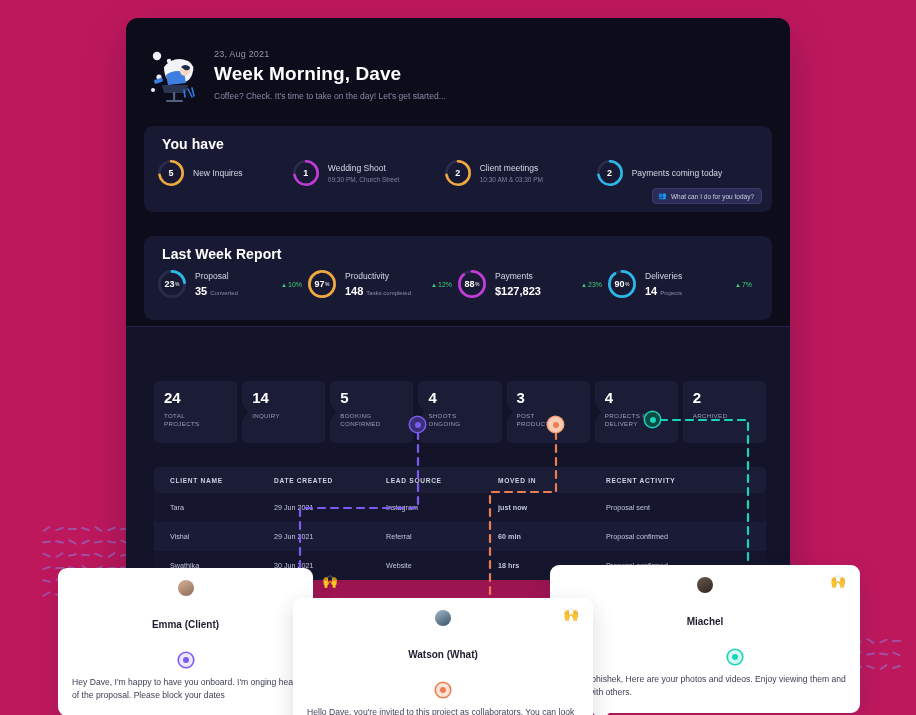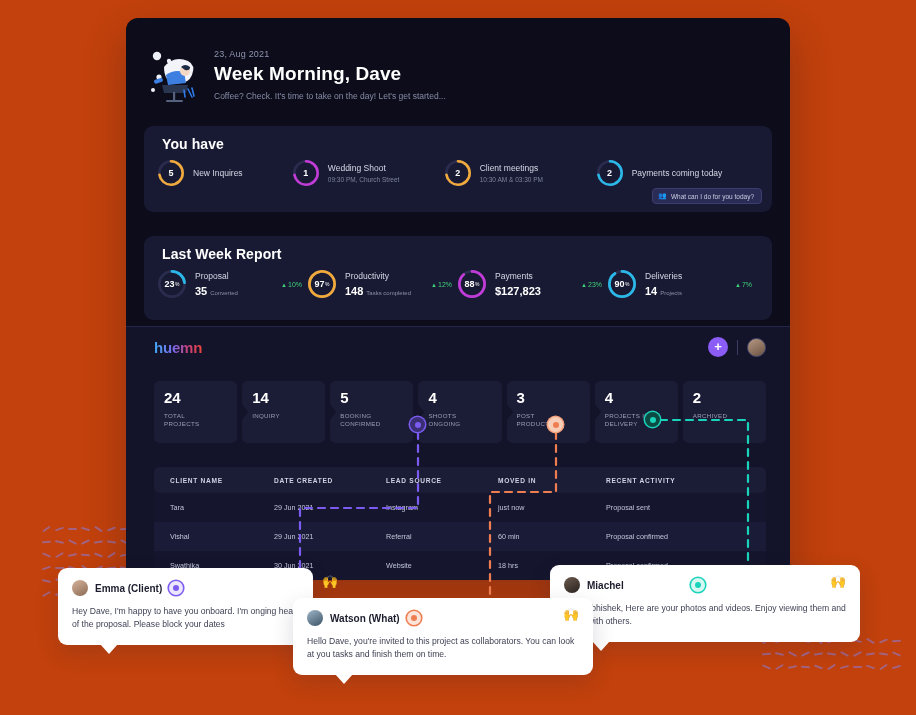--- a/index.html
+++ b/index.html
@@ -2,21 +2,21 @@
 <html><head>
 <meta charset="utf-8">
 <style>
   * { box-sizing: border-box; margin: 0; padding: 0; }
   html, body {
     width: 916px; height: 715px;
     background: #ffffff;
     font-family: "Liberation Sans", sans-serif;
     overflow: hidden;
   }
-  #stage { position: relative; width: 916px; height: 715px; background:#c2410c; }
+  #stage { position: relative; width: 916px; height: 715px; background:#be185d; }
 
   
   .dashfield { position:absolute; pointer-events:none; }
   .dashfield span {
     position:absolute; width:9px; height:2px; background:#8a7fe0;
     border-radius:1px; opacity:.55;
   }
 
   
   .window {
@@ -122,21 +122,21 @@
     display:flex; background:#1b1c35; border-radius:5px; height:26px; align-items:center;
   }
   .tbl-head div { font-size:6.6px; font-weight:bold; color:#cfd2e4; letter-spacing:.7px; }
   .trow { display:flex; height:29px; align-items:center;justify-content:center; }
   .trow:nth-child(odd)  { background:#15162d; }
   .trow:nth-child(even) { background:#1a1b36; }
   .trow div { font-size:7.2px; color:#c2c6da; }
   .c1 { flex:0 0 120px; padding-left:16px; }
   .c2 { flex:0 0 112px; }
   .c3 { flex:0 0 112px; }
-  .c4 { flex:0 0 108px; }
+  .c4 { flex:0 0 108px;font-weight:bold; }
   .c5 { flex:1; }
 
   
   .connectors { position:absolute; left:0; top:0; width:916px; height:715px; pointer-events:none; }
 
   .node { position:absolute; width:15px; height:15px; border-radius:50%; display:flex; align-items:center; justify-content:center; }
   .node i { display:block; width:6px; height:6px; border-radius:50%; }
   .node.purple { background:#3a2e75; box-shadow:0 0 0 1.5px #7c5cf0; }
   .node.purple i { background:#7c5cf0; }
   .node.orange { background:#f8cdb8; box-shadow:0 0 0 1.5px #f4a07a; }
@@ -148,21 +148,21 @@
   .bubble {
     position:absolute; background:#ffffff; border-radius:9px;
     box-shadow:0 8px 22px rgba(30,30,60,.16);
     padding:12px 14px 13px 14px;
   }
   .bubble::after {
     content:""; position:absolute; bottom:-9px; left:42px;
     border-left:9px solid transparent; border-right:9px solid transparent;
     border-top:10px solid #ffffff;
   }
-  .b-head { display:flex; align-items:center; gap:7px; }
+  .b-head { display:flex; align-items:center; gap:23px;flex-direction:column; }
   .b-av { width:16px; height:16px; border-radius:50%; flex:0 0 16px; }
   .b-name { font-size:10px; font-weight:bold; color:#1c1c2e; }
   .b-body { font-size:8.6px; color:#3c3f52; line-height:1.55; margin-top:9px; }
   .b-emoji { position:absolute; right:13px; top:9px; font-size:13px; }
   .b-dot { width:14px; height:14px; border-radius:50%; display:flex; align-items:center; justify-content:center; }
   .b-dot i { width:6px; height:6px; border-radius:50%; display:block; }
 
   #bubble-emma   { left:58px;  top:568px; width:255px; }
   #bubble-watson { left:293px; top:598px; width:300px; z-index:5; }
   #bubble-miachel{ left:550px; top:565px; width:310px; }
@@ -413,28 +413,20 @@
       <div>
         <div class="m-label">Deliveries</div>
         <div class="m-big">14<small>Projects</small></div>
       </div>
       <div class="m-delta"><i>▲</i>7%</div>
     </div>
         </div>
     </div>
 
     <div class="board">
-      <div class="board-bar">
-        <div class="logo">huemn</div>
-        <div class="bar-right">
-          <div class="plus-btn">+</div>
-          <div class="bar-sep"></div>
-          <div class="bar-avatar"></div>
-        </div>
-      </div>
 
       <div class="pipeline" id="pipeline">
     <div class="pcard  ">
       <div class="num">24</div>
       <div class="cap">TOTAL<br>PROJECTS</div>
     </div>
     <div class="pcard  notch">
       <div class="num">14</div>
       <div class="cap">INQUIRY</div>
     </div>

